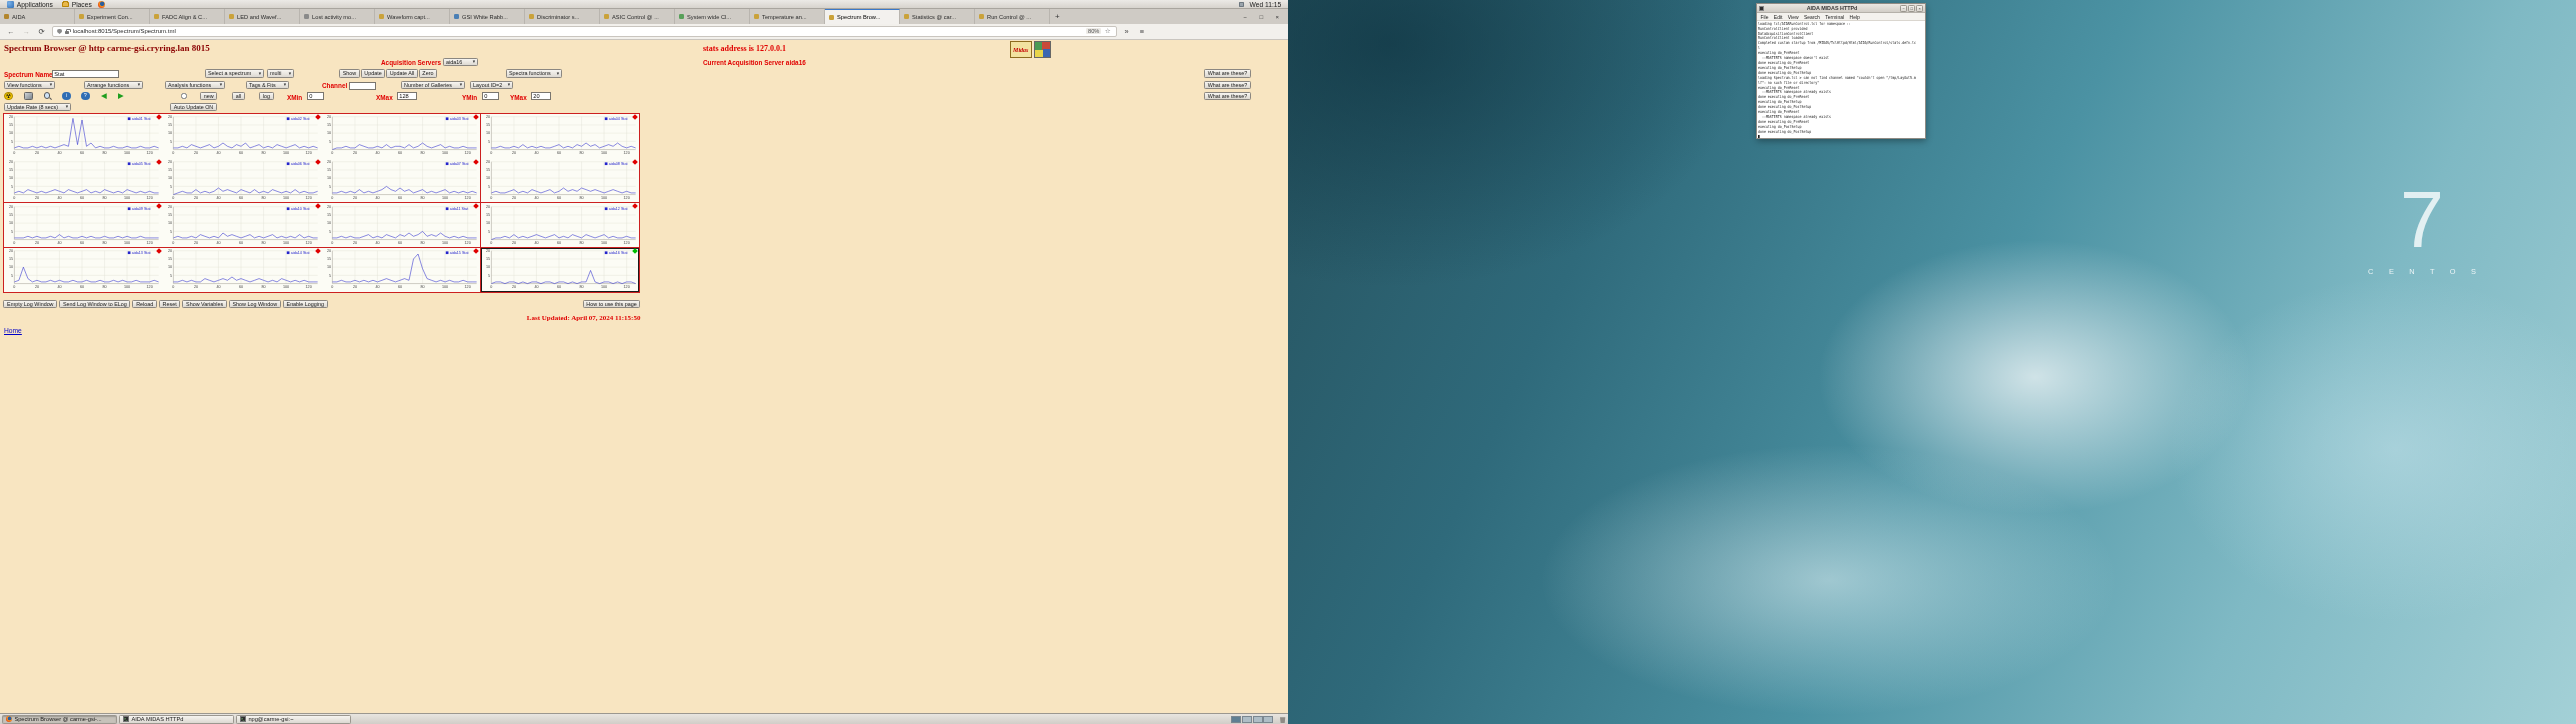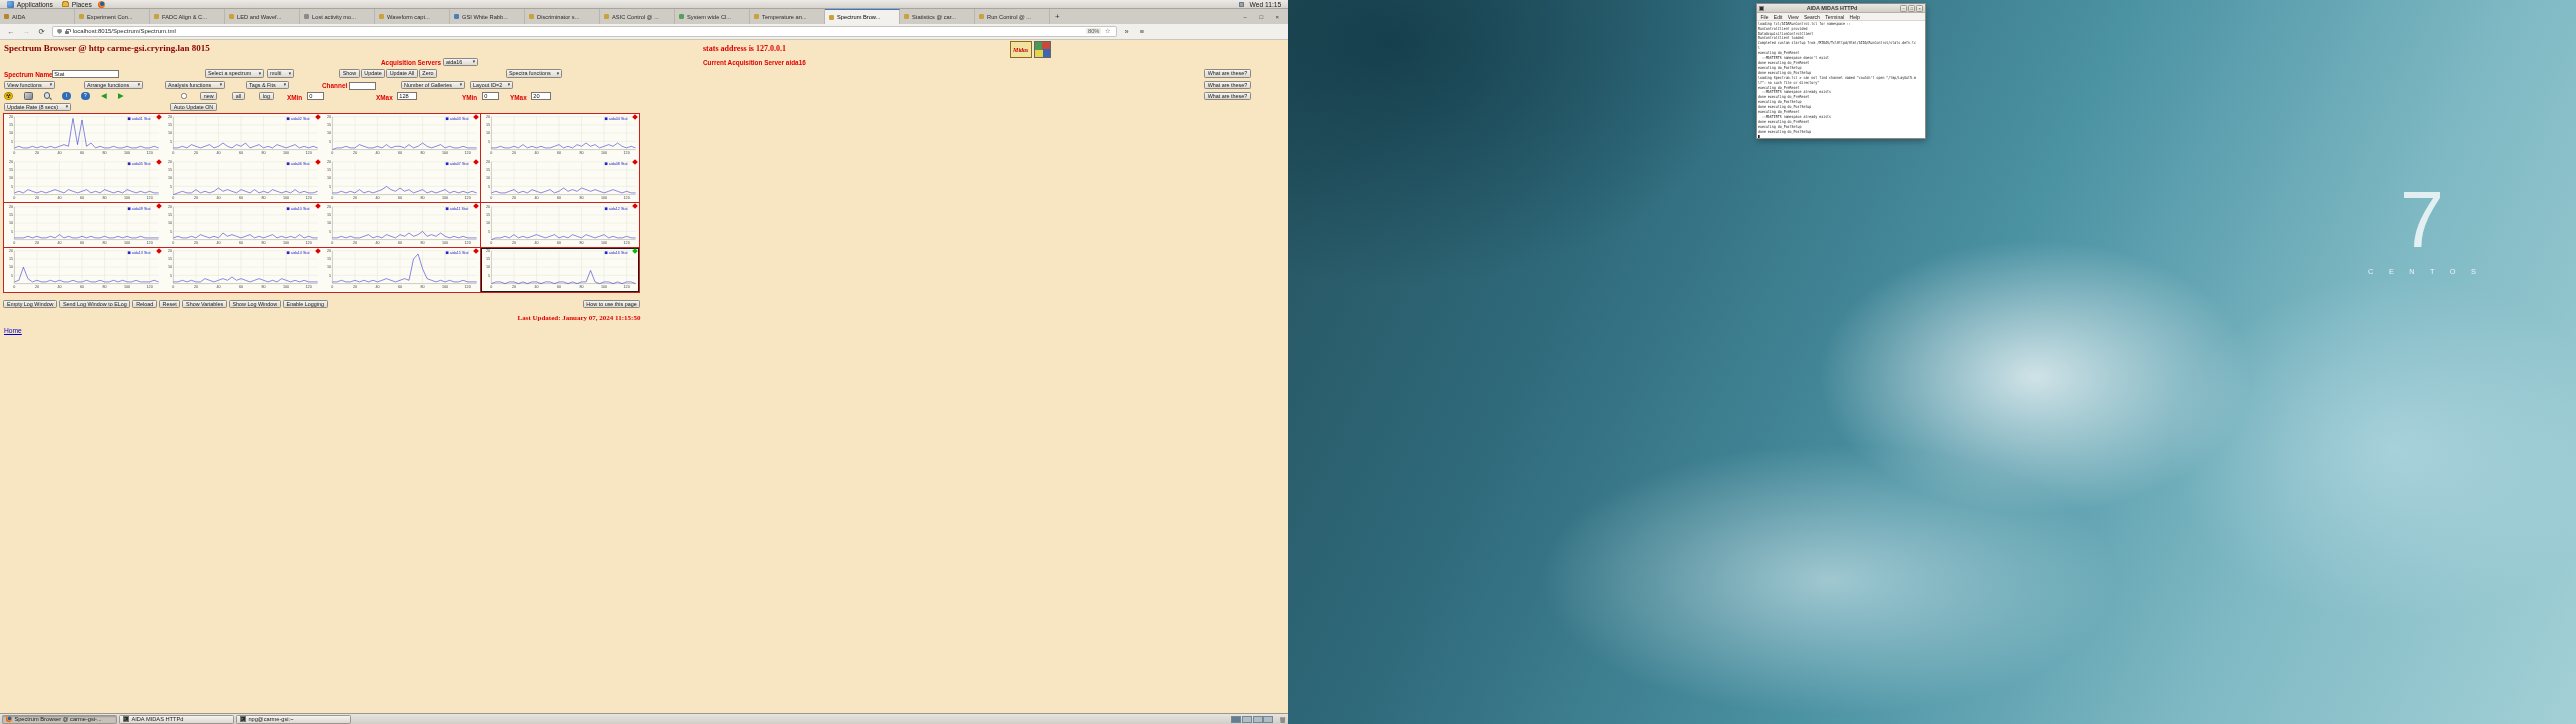--- a/index.html
+++ b/index.html
@@ -800,21 +800,21 @@
               <span class="btn">Empty Log Window</span>
               <span class="btn">Send Log Window to ELog</span>
               <span class="btn">Reload</span>
               <span class="btn">Reset</span>
               <span class="btn">Show Variables</span>
               <span class="btn">Show Log Window</span>
               <span class="btn">Enable Logging</span>
             </span>
           <span class="btn">How to use this page</span>
         </div>
-        <div class="last-updated">Last Updated: January 07, 2024 11:15:50</div>
+        <div class="last-updated">Last Updated: April 07, 2024 11:15:50</div>
         <a class="home-link" href="#">Home</a>
       </div>
     </div>
 
     <div class="taskbar">
       <span class="task-items">
           <span class="task-item active">
             <span class="task-ficon"></span>
             <span class="task-label">Spectrum Browser @ carme-gsi-...</span>
           </span>

